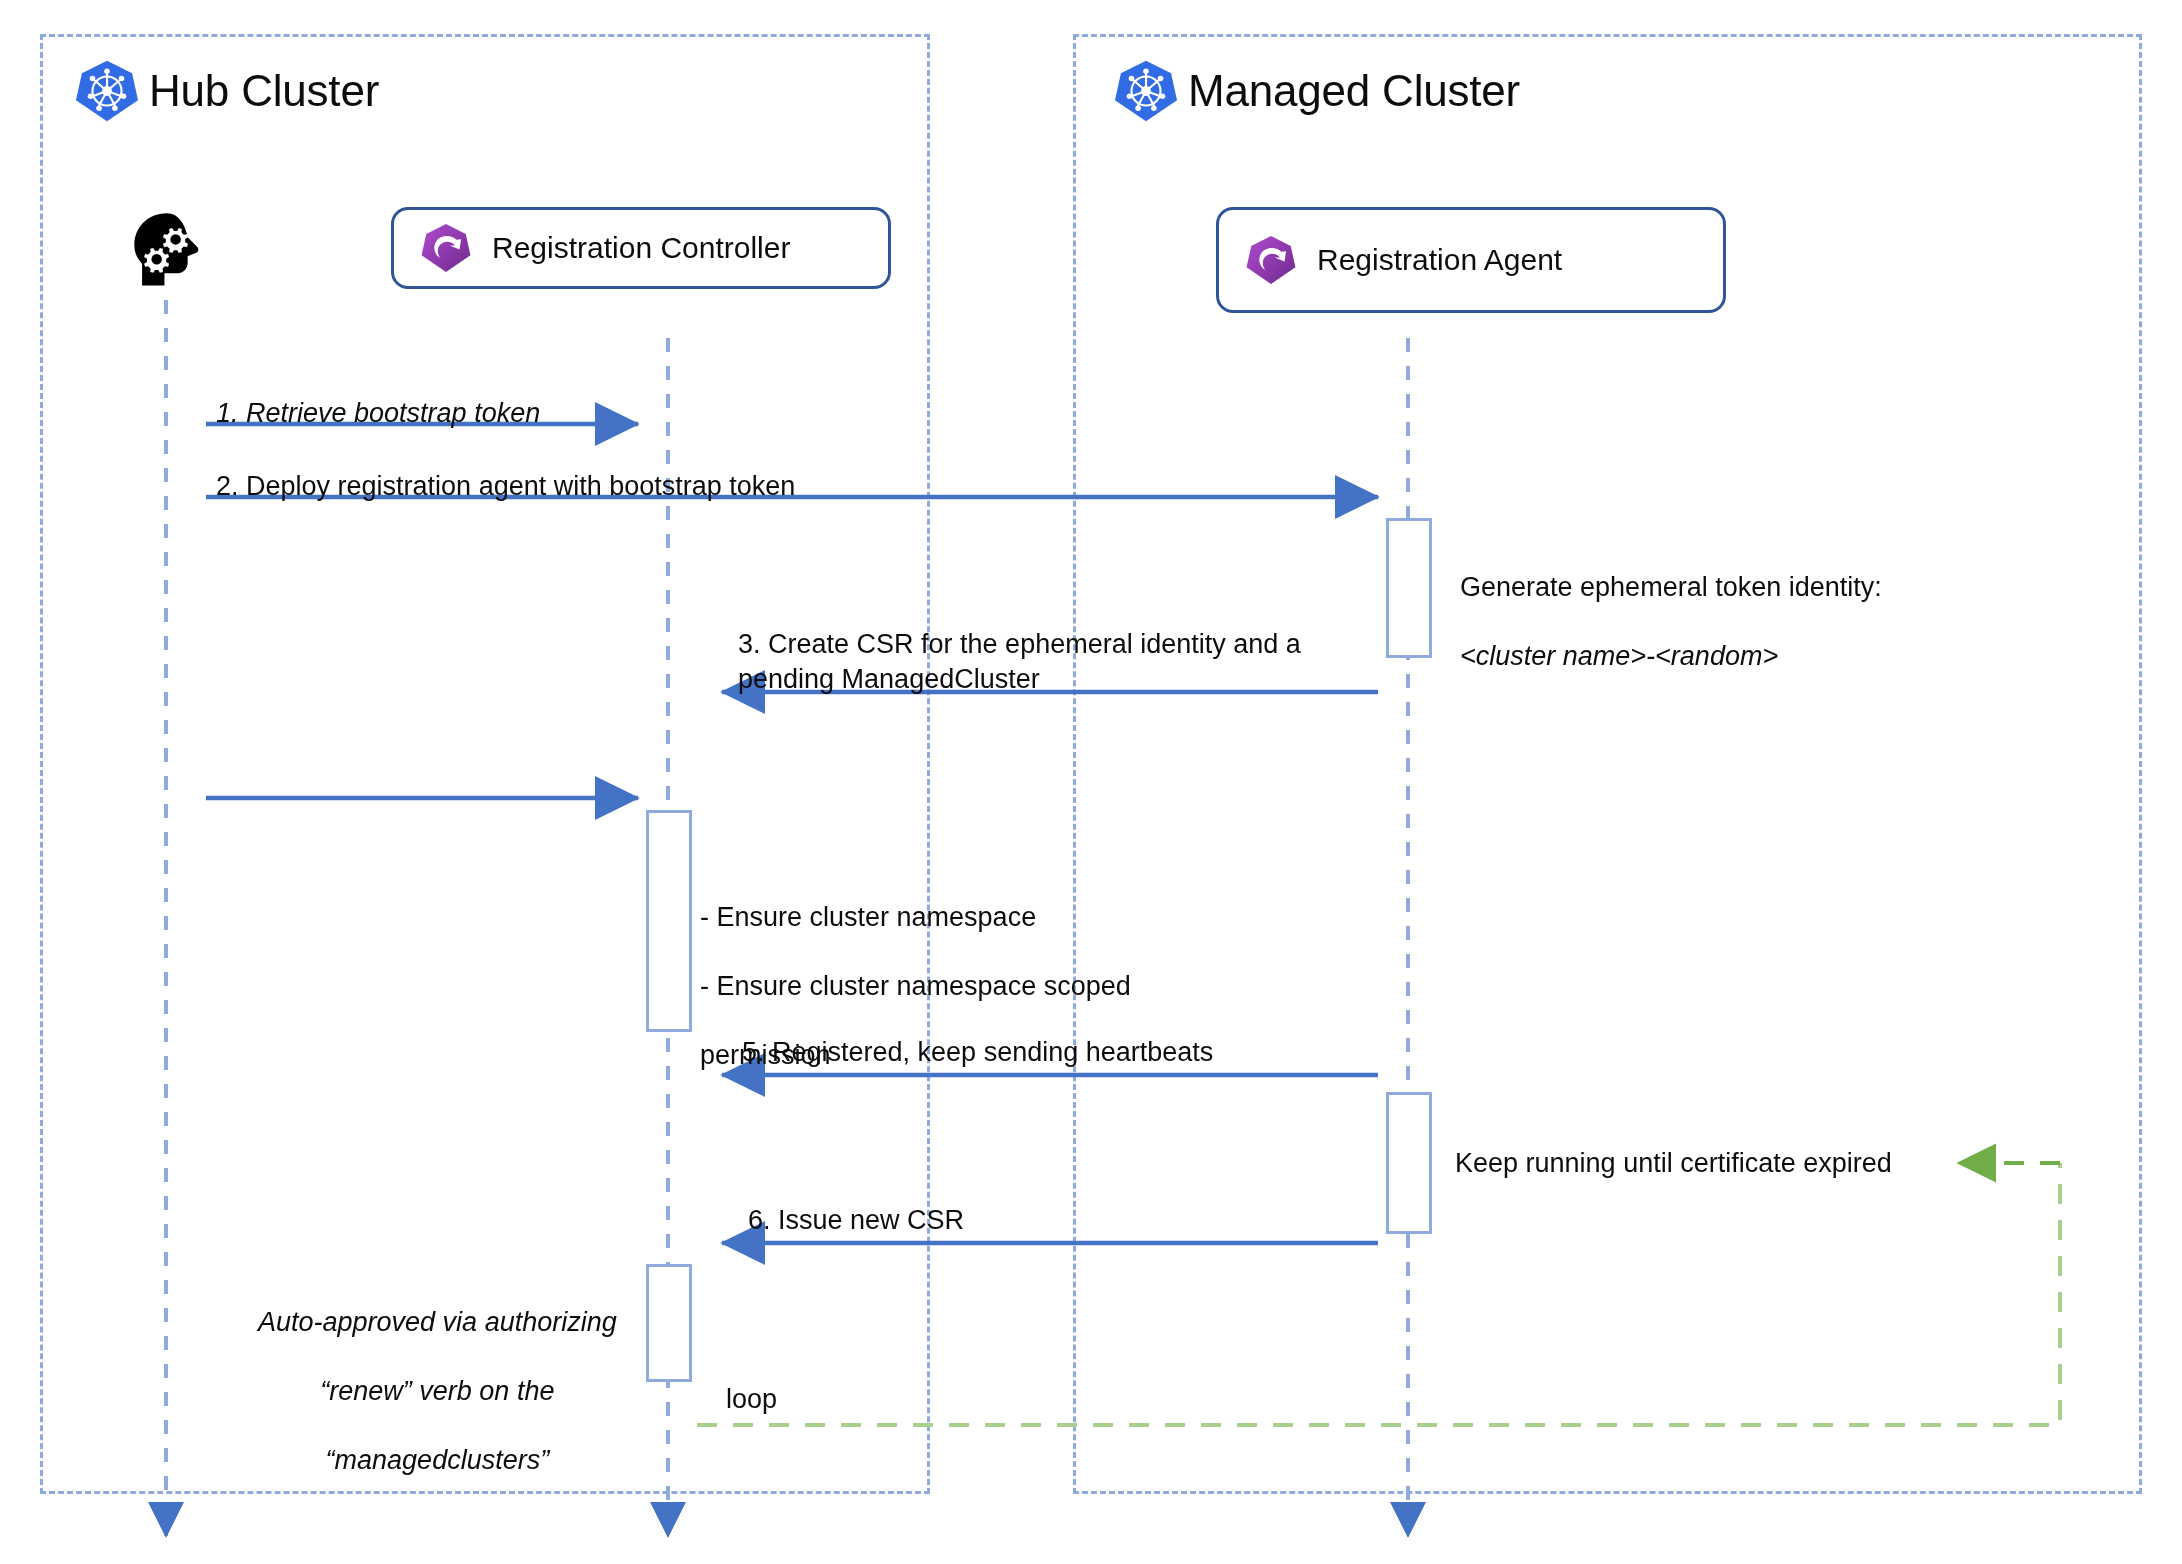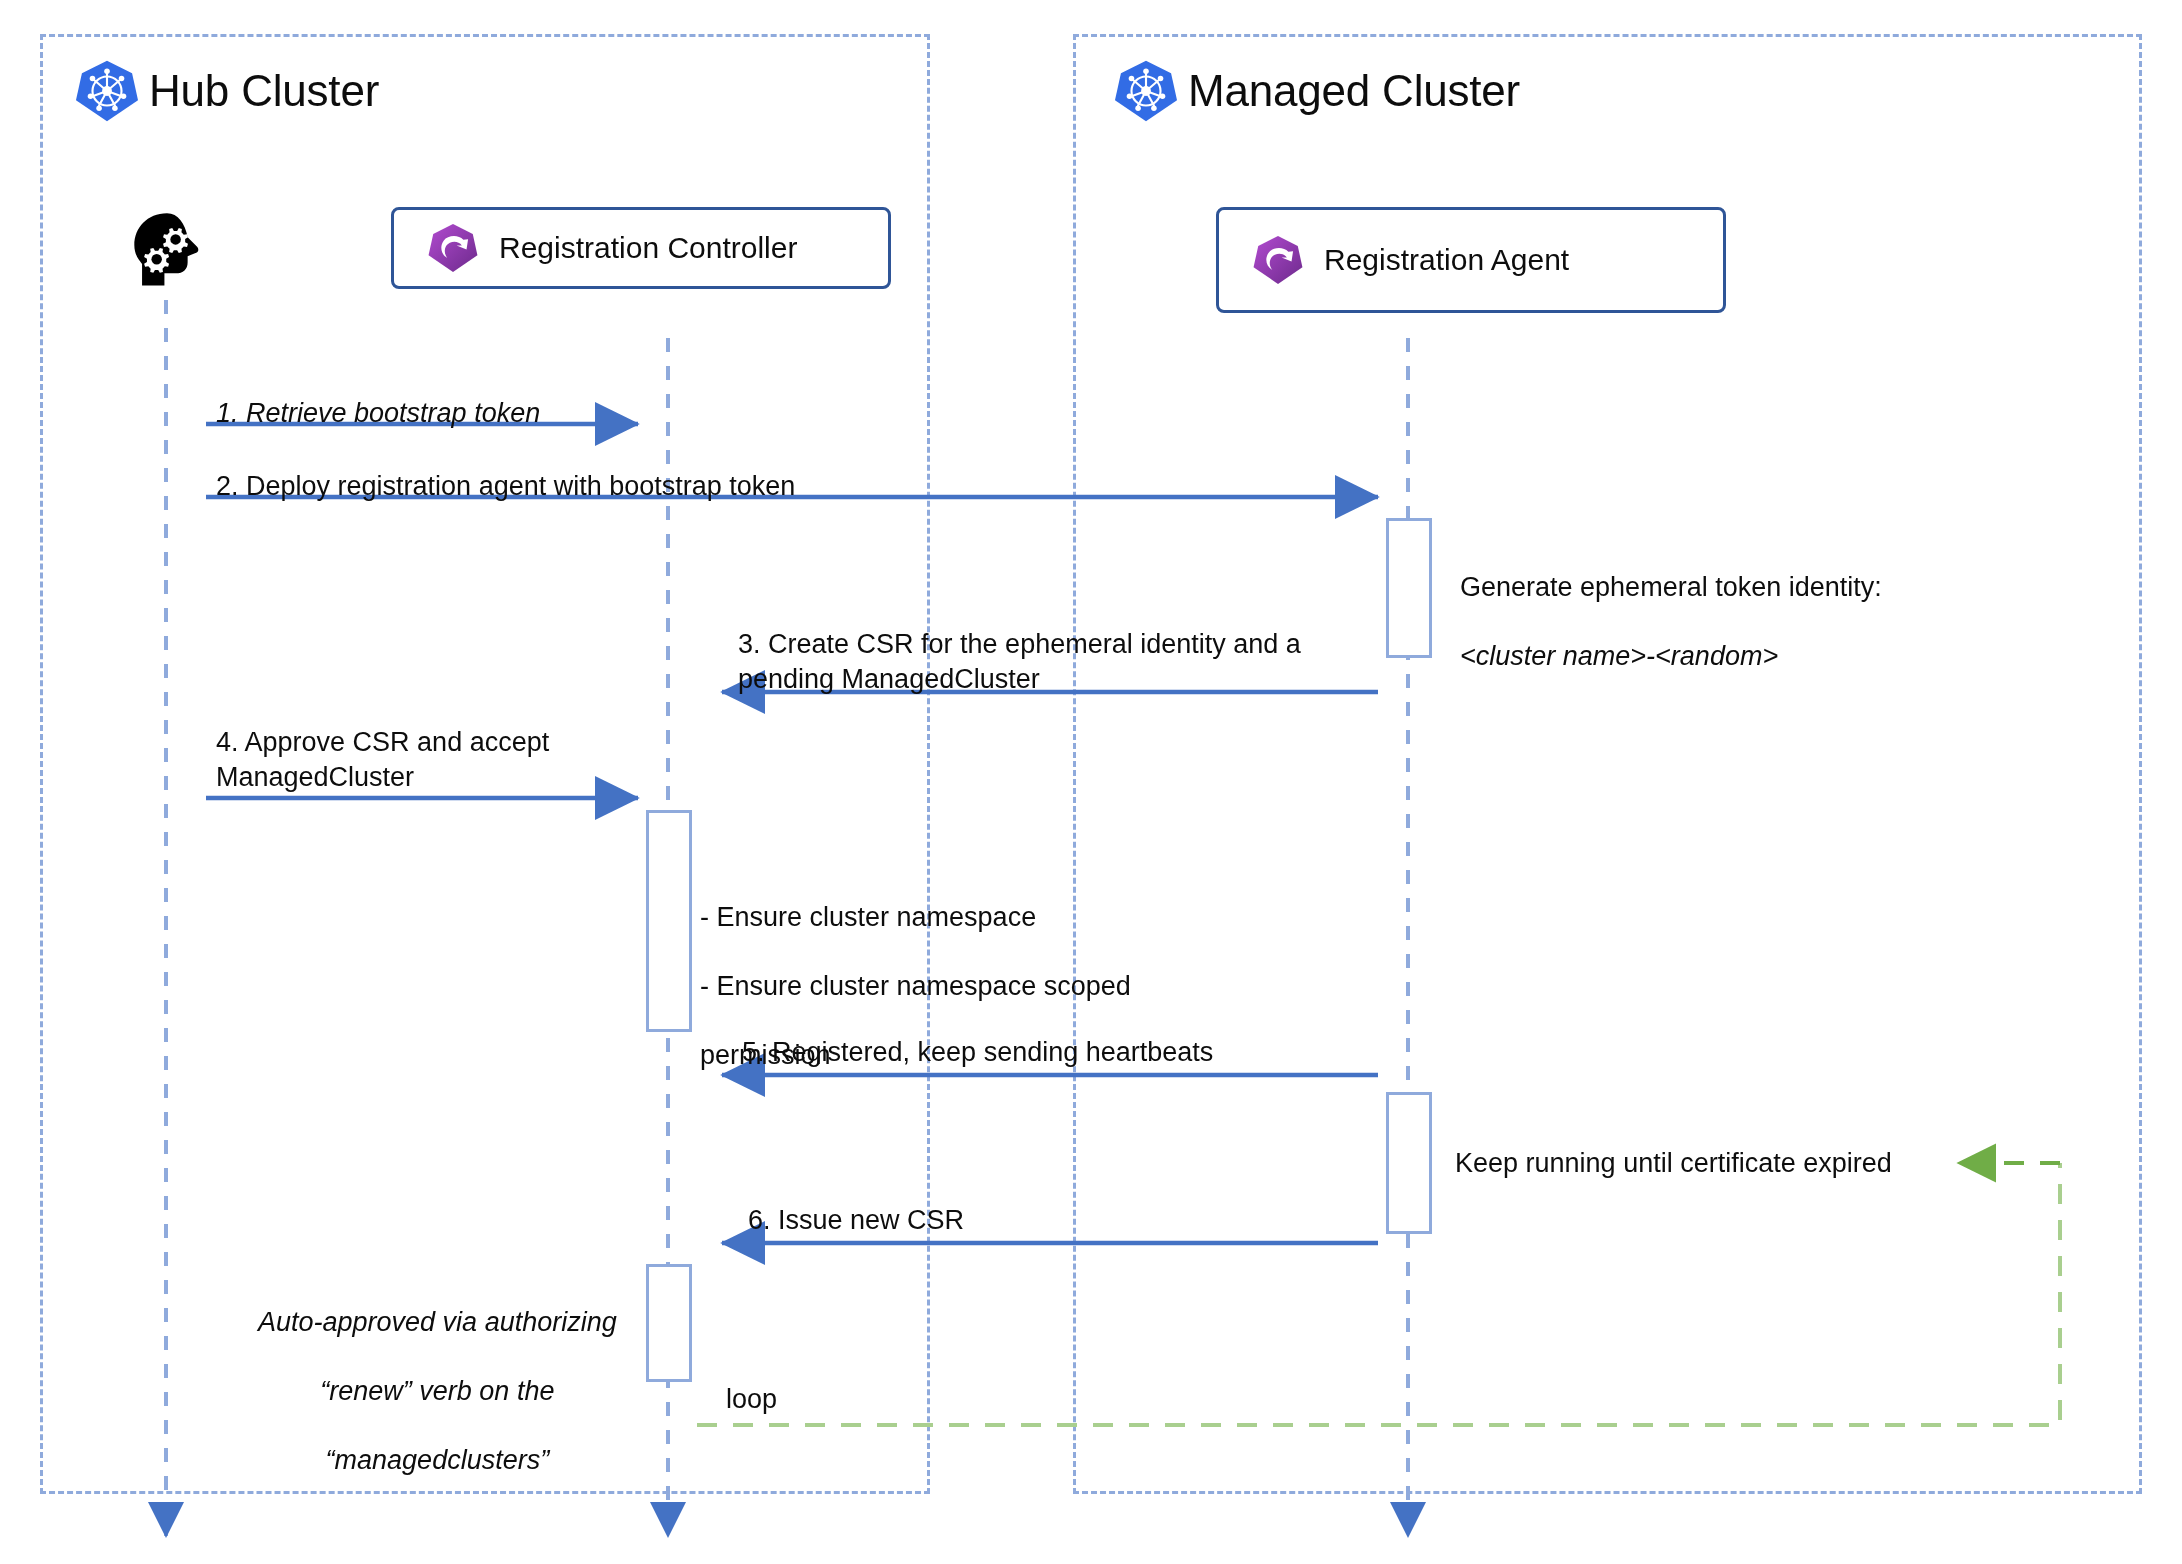--- a/index.html
+++ b/index.html
@@ -42,26 +42,26 @@
     line-height:1;
     color:#0d0d0d;
     letter-spacing:-0.2px;
   }
 
   
   .participant{
     position:absolute;
     box-sizing:border-box;
     border:3px solid #2f5597;
-    border-radius:8px;
+    border-radius:17px;
     background:#ffffff;
     display:flex;
     align-items:center;
     gap:20px;
-    padding:0 33px;
+    padding:0 26px;
     white-space:nowrap;
   }
   .participant .plabel{
     font-size:30px;
     color:#0d0d0d;
     line-height:1;
   }
 
   
   .activation{
@@ -255,22 +255,20 @@
 
   <div class="activation" style="left:1386px; top:518px; width:46px; height:140px;"></div>
   <div class="activation" style="left:646px; top:810px; width:46px; height:222px;"></div>
   <div class="activation" style="left:1386px; top:1092px; width:46px; height:142px;"></div>
   <div class="activation" style="left:646px; top:1264px; width:46px; height:118px;"></div>
 
   <div class="msg-text" style="left:216px; top:396px;font-style:italic;">1. Retrieve bootstrap token</div>
   <div class="msg-text" style="left:216px; top:469px;">2. Deploy registration agent with bootstrap token</div>
   <div class="msg-text" style="left:738px; top:627px;">3. Create CSR for the ephemeral identity and a
 pending ManagedCluster</div>
-  <div class="msg-text" style="left:216px; top:725px;">4. Approve CSR and accept
-ManagedCluster</div>
   <div class="msg-text" style="left:742px; top:1035px;">5. Registered, keep sending heartbeats</div>
   <div class="msg-text" style="left:748px; top:1203px;">6. Issue new CSR</div>
 
   <div class="note-text" style="left:1460px; top:535px;">
     <div>Generate ephemeral token identity:</div>
     <div class="it">&lt;cluster name&gt;-&lt;random&gt;</div>
   </div>
 
   <div class="note-text" style="left:700px; top:865px;">
     <div>- Ensure cluster namespace</div>

